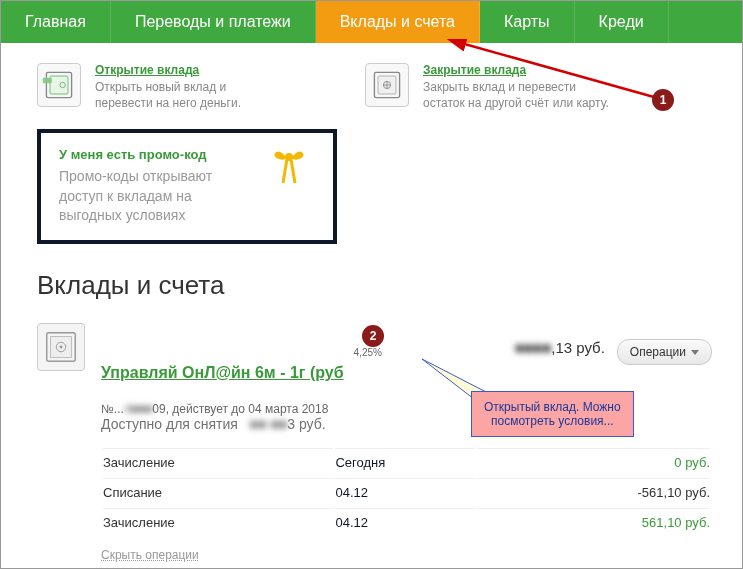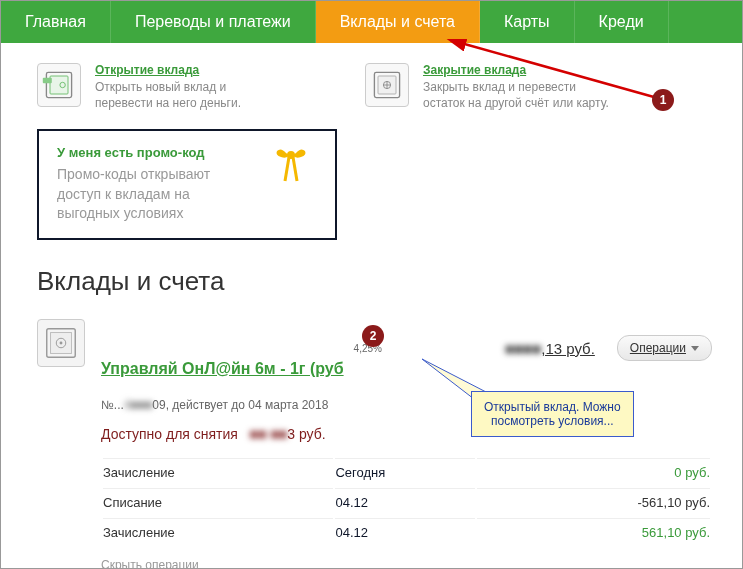--- a/index.html
+++ b/index.html
@@ -7,47 +7,47 @@
 .nav { background: #3fa83f; display: flex; height: 42px; }
 .nav-item { color: #fff; padding: 0 24px; display: flex; align-items: center; font-size: 16px; cursor: pointer; border-right: 1px solid rgba(255,255,255,0.15); }
 .nav-item.active { background: #f39c12; }
 .content { padding: 20px 30px 0 36px; }
 .action-row { display: flex; gap: 80px; margin-bottom: 18px; }
 .action-card { display: flex; gap: 14px; }
 .safe-icon { width: 44px; height: 44px; border: 1px solid #ccc; border-radius: 4px; display: flex; align-items: center; justify-content: center; background: #f8f8f8; position: relative; }
 .safe-icon svg { width: 36px; height: 36px; }
 .action-text .link { color: #3a9a3a; text-decoration: underline; font-size: 12px; font-weight: bold; cursor: pointer; }
 .action-text .desc { color: #888; font-size: 12px; margin-top: 3px; max-width: 190px; line-height: 1.3; }
-.promo-box { border: 2px solid #0f172a; padding: 14px 18px; width: 300px; position: relative; margin-bottom: 26px; }
+.promo-box { border: 4px solid #0f172a; padding: 14px 18px; width: 300px; position: relative; margin-bottom: 26px; }
 .promo-box .title { color: #3a9a3a; font-size: 13px; font-weight: bold; margin-bottom: 5px; }
 .promo-box .desc { color: #999; font-size: 14px; line-height: 1.4; max-width: 190px; }
 .bow { position: absolute; right: 14px; top: 10px; }
 .page-title { font-size: 26px; color: #333; margin-bottom: 22px; font-weight: normal; }
 .deposit { display: flex; gap: 16px; }
 .deposit-icon { width: 48px; height: 48px; border: 1px solid #ccc; border-radius: 4px; background: #f4f4f4; display: flex; align-items: center; justify-content: center; }
 .deposit-body { flex: 1; }
 .deposit-head { display: flex; align-items: center; gap: 10px; position: relative; }
 .deposit-name { color: #3a9a3a; font-size: 16px; font-weight: bold; text-decoration: underline; cursor: pointer; margin-top: 41px; }
 .rate { font-size: 10px; color: #666; }
-.balance-area { margin-left: auto; display: flex; align-items: center; gap: 22px; font-size: 15px; color: #333; text-decoration: underline; }
+.balance-area { margin-left: auto; display: flex; align-items: flex-start; gap: 12px; font-size: 15px; color: #333; }
 .blur { filter: blur(3px); display: inline-block; }
 .ops-btn { background: linear-gradient(#fafafa,#e8e8e8); border: 1px solid #ccc; border-radius: 12px; padding: 5px 12px; font-size: 12px; cursor: pointer; display: flex; align-items: center; gap: 5px; }
 .deposit-sub { color: #666; font-size: 12px; margin-top: 20px; }
-.avail { color: #7f1d1d; font-size: 14px; margin-top: 14px; margin-bottom: 14px; }
+.avail { color: #737373; font-size: 14px; margin-bottom: 14px; }
 .trans-table { width: 100%; font-size: 13px; color: #333; }
 .trans-table td { padding: 6px 0; border-top: 1px solid #eee; }
 .trans-table td:nth-child(2) { color: #0f172a; text-align: left; width: 140px; }
 .trans-table td:nth-child(3) { text-align: right; }
 .amt-green { color: #3a9a3a; }
 .hide-link { color: #999; font-size: 12px; text-decoration: underline dotted; cursor: pointer; margin-top: 10px; display: inline-block; }
 .marker { position: absolute; width: 22px; height: 22px; background: #8b1a1a; color: #fff; border-radius: 50%; display: flex; align-items: center; justify-content: center; font-size: 12px; font-weight: bold; z-index: 10; }
 .marker-1 { top: 88px; right: 68px; }
 .marker-2 { top: 324px; left: 361px; }
 .arrow-svg { position: absolute; top: 38px; left: 400px; z-index: 5; pointer-events: none; }
-.callout { position: absolute; top: 390px; left: 470px; background: #fef9c3; border: 1px solid #3b5bcc; padding: 8px 12px; font-size: 12px; color: #1a3a9a; text-align: center; z-index: 8; }
+.callout { position: absolute; top: 390px; left: 470px; background: #fca5a5; border: 1px solid #3b5bcc; padding: 8px 12px; font-size: 12px; color: #1a3a9a; text-align: center; z-index: 8; }
 .callout-tail { position: absolute; top: 354px; left: 417px; z-index: 7; pointer-events: none; }
 .chevron { width: 0; height: 0; border-left: 4px solid transparent; border-right: 4px solid transparent; border-top: 5px solid #777; }
 </style>
 </head>
 <body>
 
 <div class="nav">
   <div class="nav-item">Главная</div>
   <div class="nav-item">Переводы и платежи</div>
   <div class="nav-item active">Вклады и счета</div>

